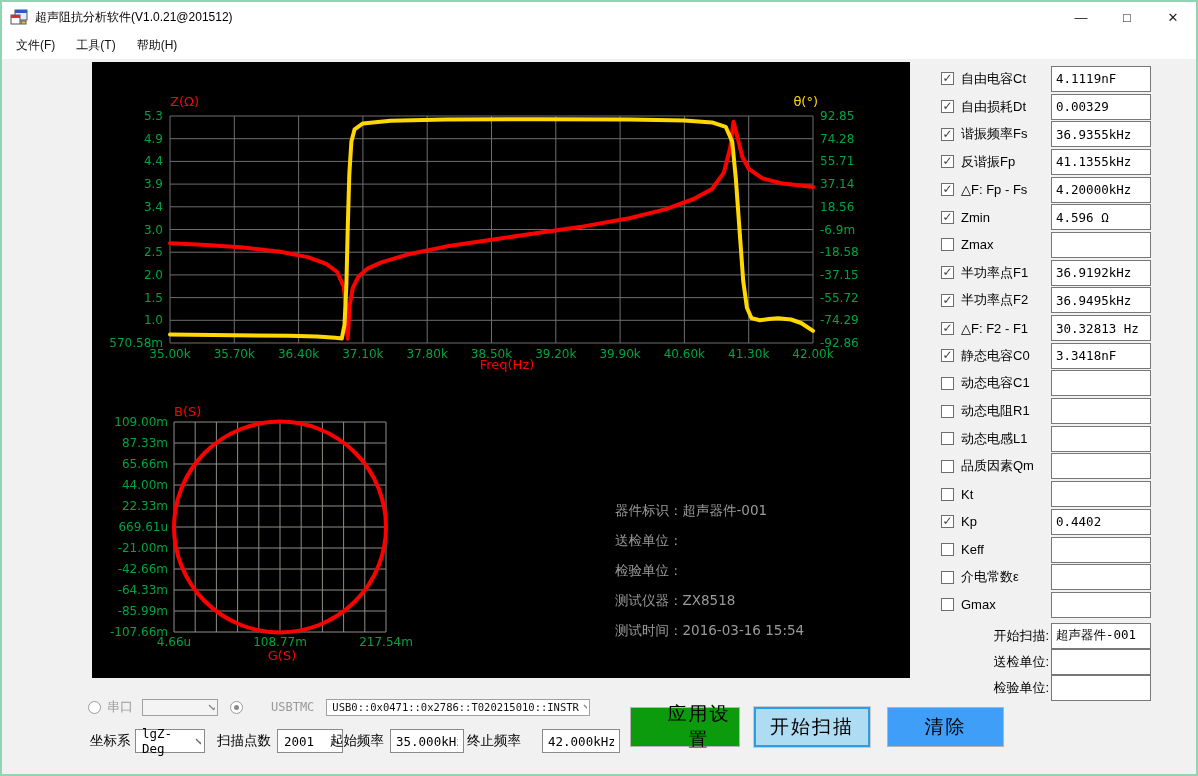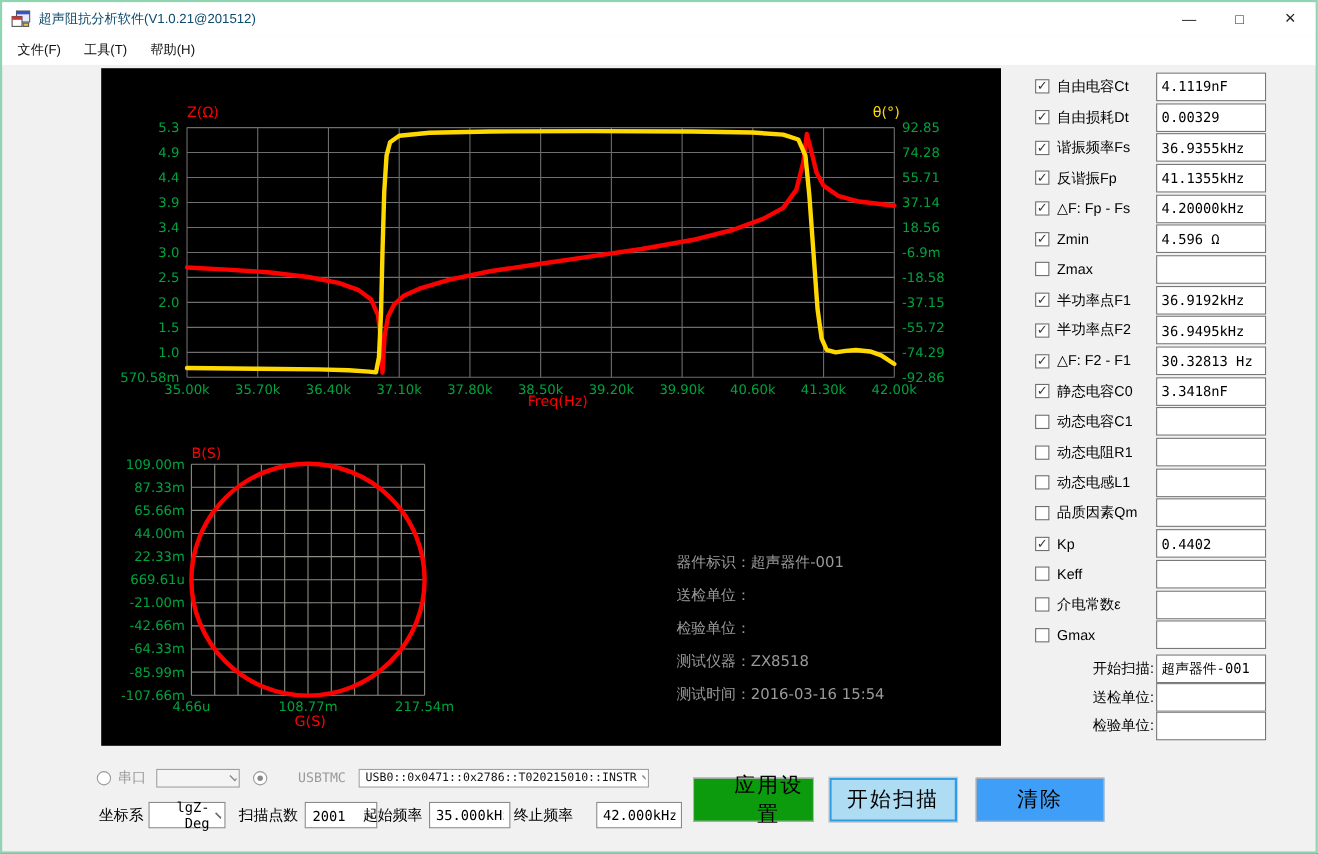--- a/index.html
+++ b/index.html
@@ -3,21 +3,21 @@
 <meta charset="utf-8">
 <style>
   * { box-sizing: border-box; margin: 0; padding: 0; }
   html,body { width:1198px; height:776px; }
   body { font-family:"Liberation Sans","DejaVu Sans",sans-serif; background:#d8d8d8; }
   .window { position:relative; width:1198px; height:776px; background:#f1f1f1;
             border:2px solid #90d5b2; overflow:hidden; }
   
   .titlebar { height:30px; background:#fff; display:flex; align-items:center; }
   .app-icon { width:18px; height:16px; margin-left:8px; }
-  .window-title { font-size:12px; color:#0c4a6e; margin-left:7px; }
+  .window-title { font-size:12px; color:#000000; margin-left:7px; }
   .win-controls { margin-left:auto; display:flex; height:30px; }
   .win-btn { width:46px; height:30px; display:flex; align-items:center; justify-content:center;
              font-size:13px; color:#222; }
   
   .menubar { height:28px; background:#fff; display:flex; align-items:center;
              padding-left:13px; gap:19px; border-bottom:1px solid #f0f0f0; }
   .menu-item { font-size:12px; color:#111; padding:3px 1px; }
   
   .plot-panel { position:absolute; left:90px; top:60px; width:818px; height:616px; background:#000; }
   svg text { font-family:"DejaVu Sans","Liberation Sans",sans-serif; }
@@ -43,21 +43,21 @@
            border-radius:50%; background:#8a8a8a; }
   .radio-label { font-size:13px; color:#9a9a9a; margin-left:6px; white-space:nowrap; }
   .combo { height:17px; border:1px solid #a0a0a0; background:#fff; display:flex; align-items:center;
            font-family:"DejaVu Sans Mono","Liberation Mono",monospace; font-size:10.5px; color:#111;
            padding:0 2px 0 5px; white-space:nowrap; }
   .combo .chev { margin-left:auto; padding-left:4px; }
   .combo.disabled { background:#f4f4f4; }
   .row2-label { position:absolute; top:49px; height:24px; line-height:24px; font-size:13.5px; color:#000; }
   .row2-box { position:absolute; top:49px; height:24px; }
   .combo2 { height:24px; border:1px solid #8a8a8a; background:#fff; display:flex; align-items:center;
-            font-family:"DejaVu Sans Mono","Liberation Mono",monospace; font-size:12.5px; padding:0 3px 0 6px;text-align:right; }
+            font-family:"DejaVu Sans Mono","Liberation Mono",monospace; font-size:12.5px; padding:0 3px 0 6px; }
   .combo2 .chev { margin-left:auto; padding-left:4px; }
   .freq-input { width:100%; height:24px; border:1px solid #8a8a8a; background:#fff;
                 font-family:"DejaVu Sans Mono","Liberation Mono",monospace; font-size:12.5px; padding:0 5px; }
   .big-btn { position:absolute; top:27px; height:40px; font-size:19px; color:#000;
              display:flex; align-items:center; justify-content:center; letter-spacing:2px; }
   .btn-apply { left:628px; width:110px; background:#0c9b0c; border:1px solid #b4b4b4;
                box-shadow:inset 0 0 0 2px #0c9b0c;padding-left:28px; }
   .btn-start { left:752px; width:116px; background:#aedcf2; border:2px solid #2f9ce8;
                outline:1px solid #c9c9c9; }
   .btn-clear { left:885px; width:117px; background:#3f9ff8; border:1px solid #b4b4b4; }
@@ -269,20 +269,25 @@
           <span class="checkbox"></span>
           <span class="param-label">动态电感L1</span>
           <input class="param-input" style="">
         </div>
         <div class="param-row">
           <span class="checkbox"></span>
           <span class="param-label">品质因素Qm</span>
           <input class="param-input" style="">
         </div>
         <div class="param-row">
+          <span class="checkbox"></span>
+          <span class="param-label">Kt</span>
+          <input class="param-input" style="">
+        </div>
+        <div class="param-row">
           <span class="checkbox">✓</span>
           <span class="param-label">Kp</span>
           <input class="param-input" value="0.4402" style="">
         </div>
         <div class="param-row">
           <span class="checkbox"></span>
           <span class="param-label">Keff</span>
           <input class="param-input" style="">
         </div>
         <div class="param-row">

